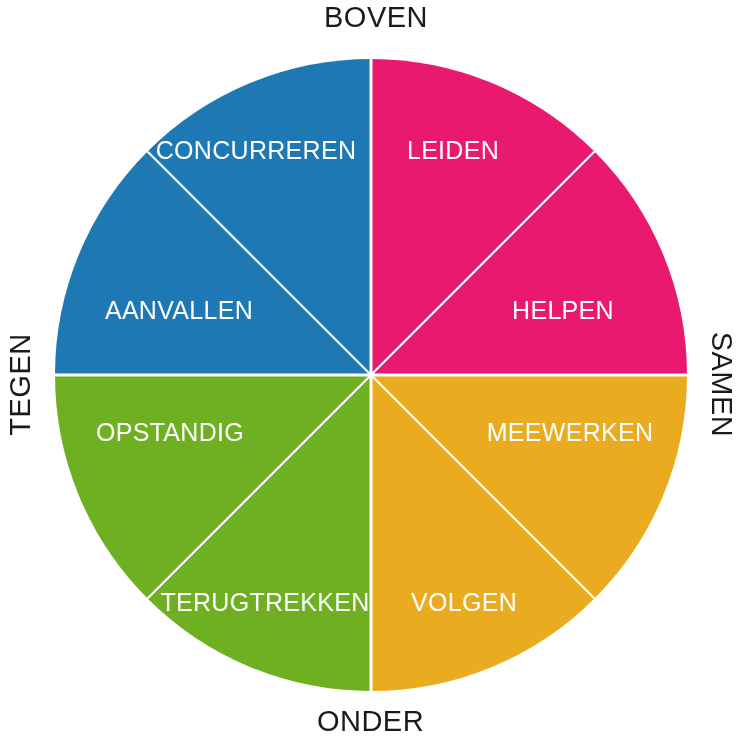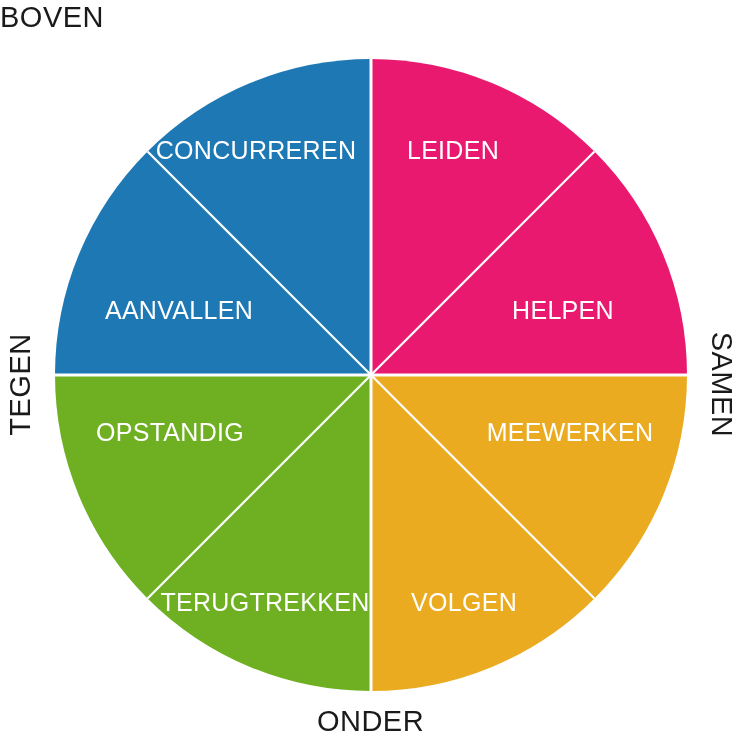--- a/index.html
+++ b/index.html
@@ -29,24 +29,24 @@
   .axis-label {
     position: absolute;
     font-family: "Liberation Sans", sans-serif;
     font-size: 29px;
     font-weight: 400;
     color: #1a1a1a;
     letter-spacing: 0.5px;
     white-space: nowrap;
   }
   #axis-top {
-    left: 0;
+    left: 11px;
     right: 0;
     top: 1px;
-    text-align: left;
+    text-align: center;
   }
   #axis-bottom {
     left: 0;
     right: 0;
     bottom: 2px;
     text-align: center;
   }
   #axis-left {
     left: -40px;
     top: 368px;

